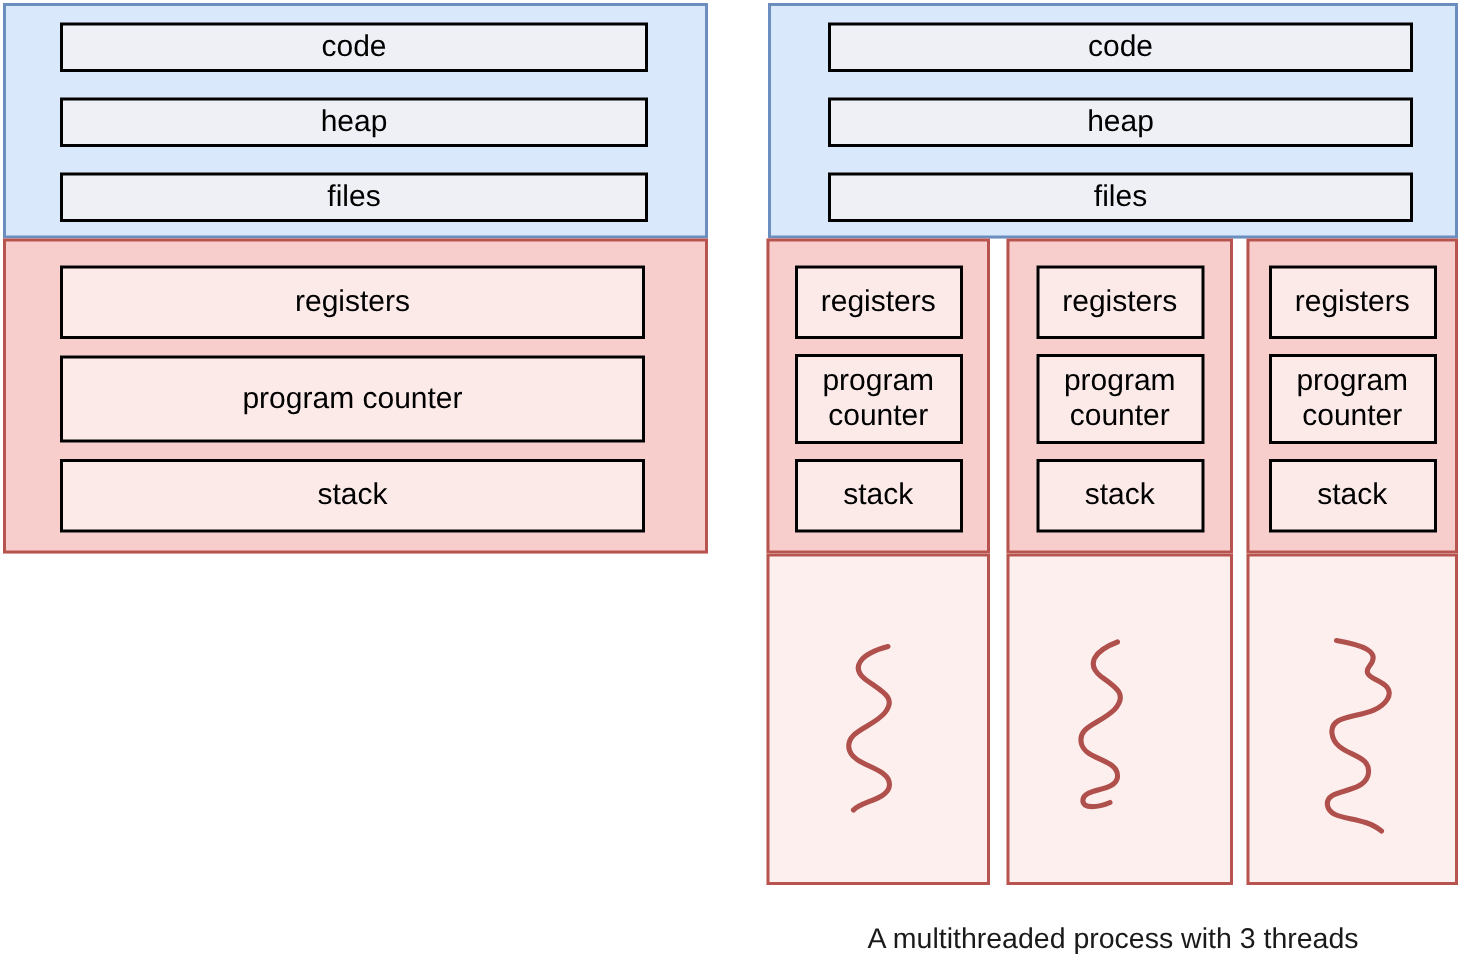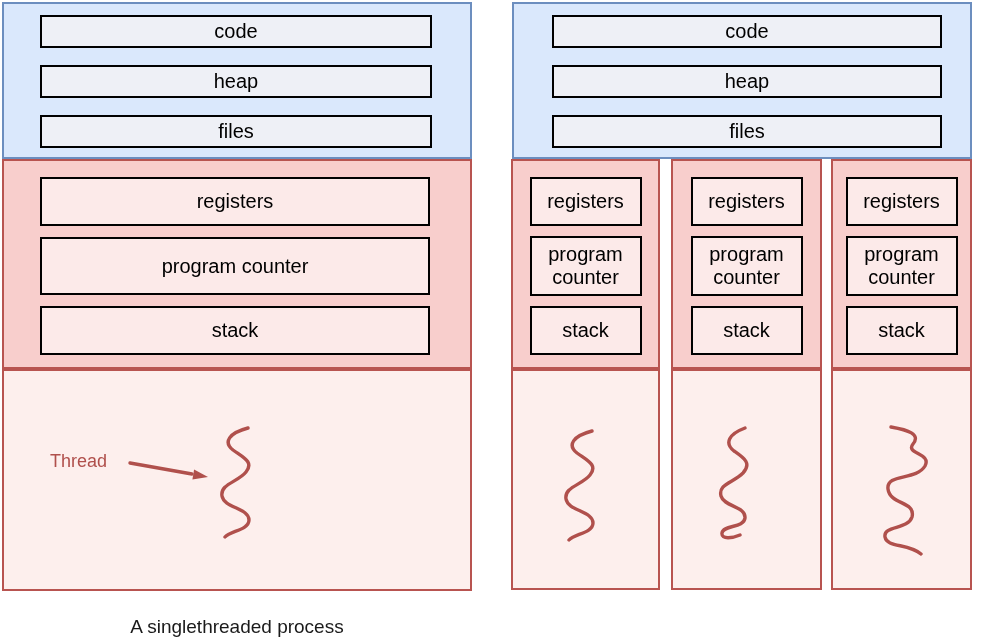--- a/index.html
+++ b/index.html
@@ -77,32 +77,21 @@
     <div class="gbox lb b1">heap</div>
     <div class="gbox lb b2">files</div>
   </div>
 
   <div class="sect darkred l-mid">
     <div class="pbox lm m0">registers</div>
     <div class="pbox lm m1">program counter</div>
     <div class="pbox lm m2">stack</div>
   </div>
 
-  <div class="sect lightred l-bot">
-    <span class="thread-label">Thread</span>
-    <svg class="arrow arr" width="82" height="30" viewBox="0 0 82 30">
-      <path d="M2 7 L64 18"></path>
-      <polygon points="80,21 64.4,23.6 66.1,13.4"></polygon>
-    </svg>
-    <svg class="squiggle sq-main" width="48" height="116" viewBox="0 0 48 116">
-      <path d="M35 3 C16 8 10 17 20 25 C31 33 41 37 33 47 C25 57 7 59 9 71 C11 83 36 83 36 95 C36 105 17 106 12 112"></path>
-    </svg>
-  </div>
 
-  <div class="caption cap-l">A singlethreaded process</div>
 
   <div class="sect blue r-blue">
     <div class="gbox rb b0">code</div>
     <div class="gbox rb b1">heap</div>
     <div class="gbox rb b2">files</div>
   </div>
 
   <div class="sect darkred col-top c1">
     <div class="pbox cm m0">registers</div>
     <div class="pbox cm m1">program counter</div>
@@ -129,14 +118,15 @@
     <div class="pbox cm m0">registers</div>
     <div class="pbox cm m1">program counter</div>
     <div class="pbox cm m2">stack</div>
   </div>
   <div class="sect lightred col-bot c3">
     <svg class="squiggle sq-c3" width="80" height="136" viewBox="0 0 80 136">
       <path d="M25 4 C42 7 55 11 47 21 C39 31 66 30 59 43 C50 58 20 50 22 66 C24 82 50 78 46 94 C42 107 17 102 19 114 C21 125 42 120 55 131"></path>
     </svg>
   </div>
 
+  <div class="caption cap-r">A multithreaded process with 3 threads</div>
 
 </div>
 
 </body></html>

